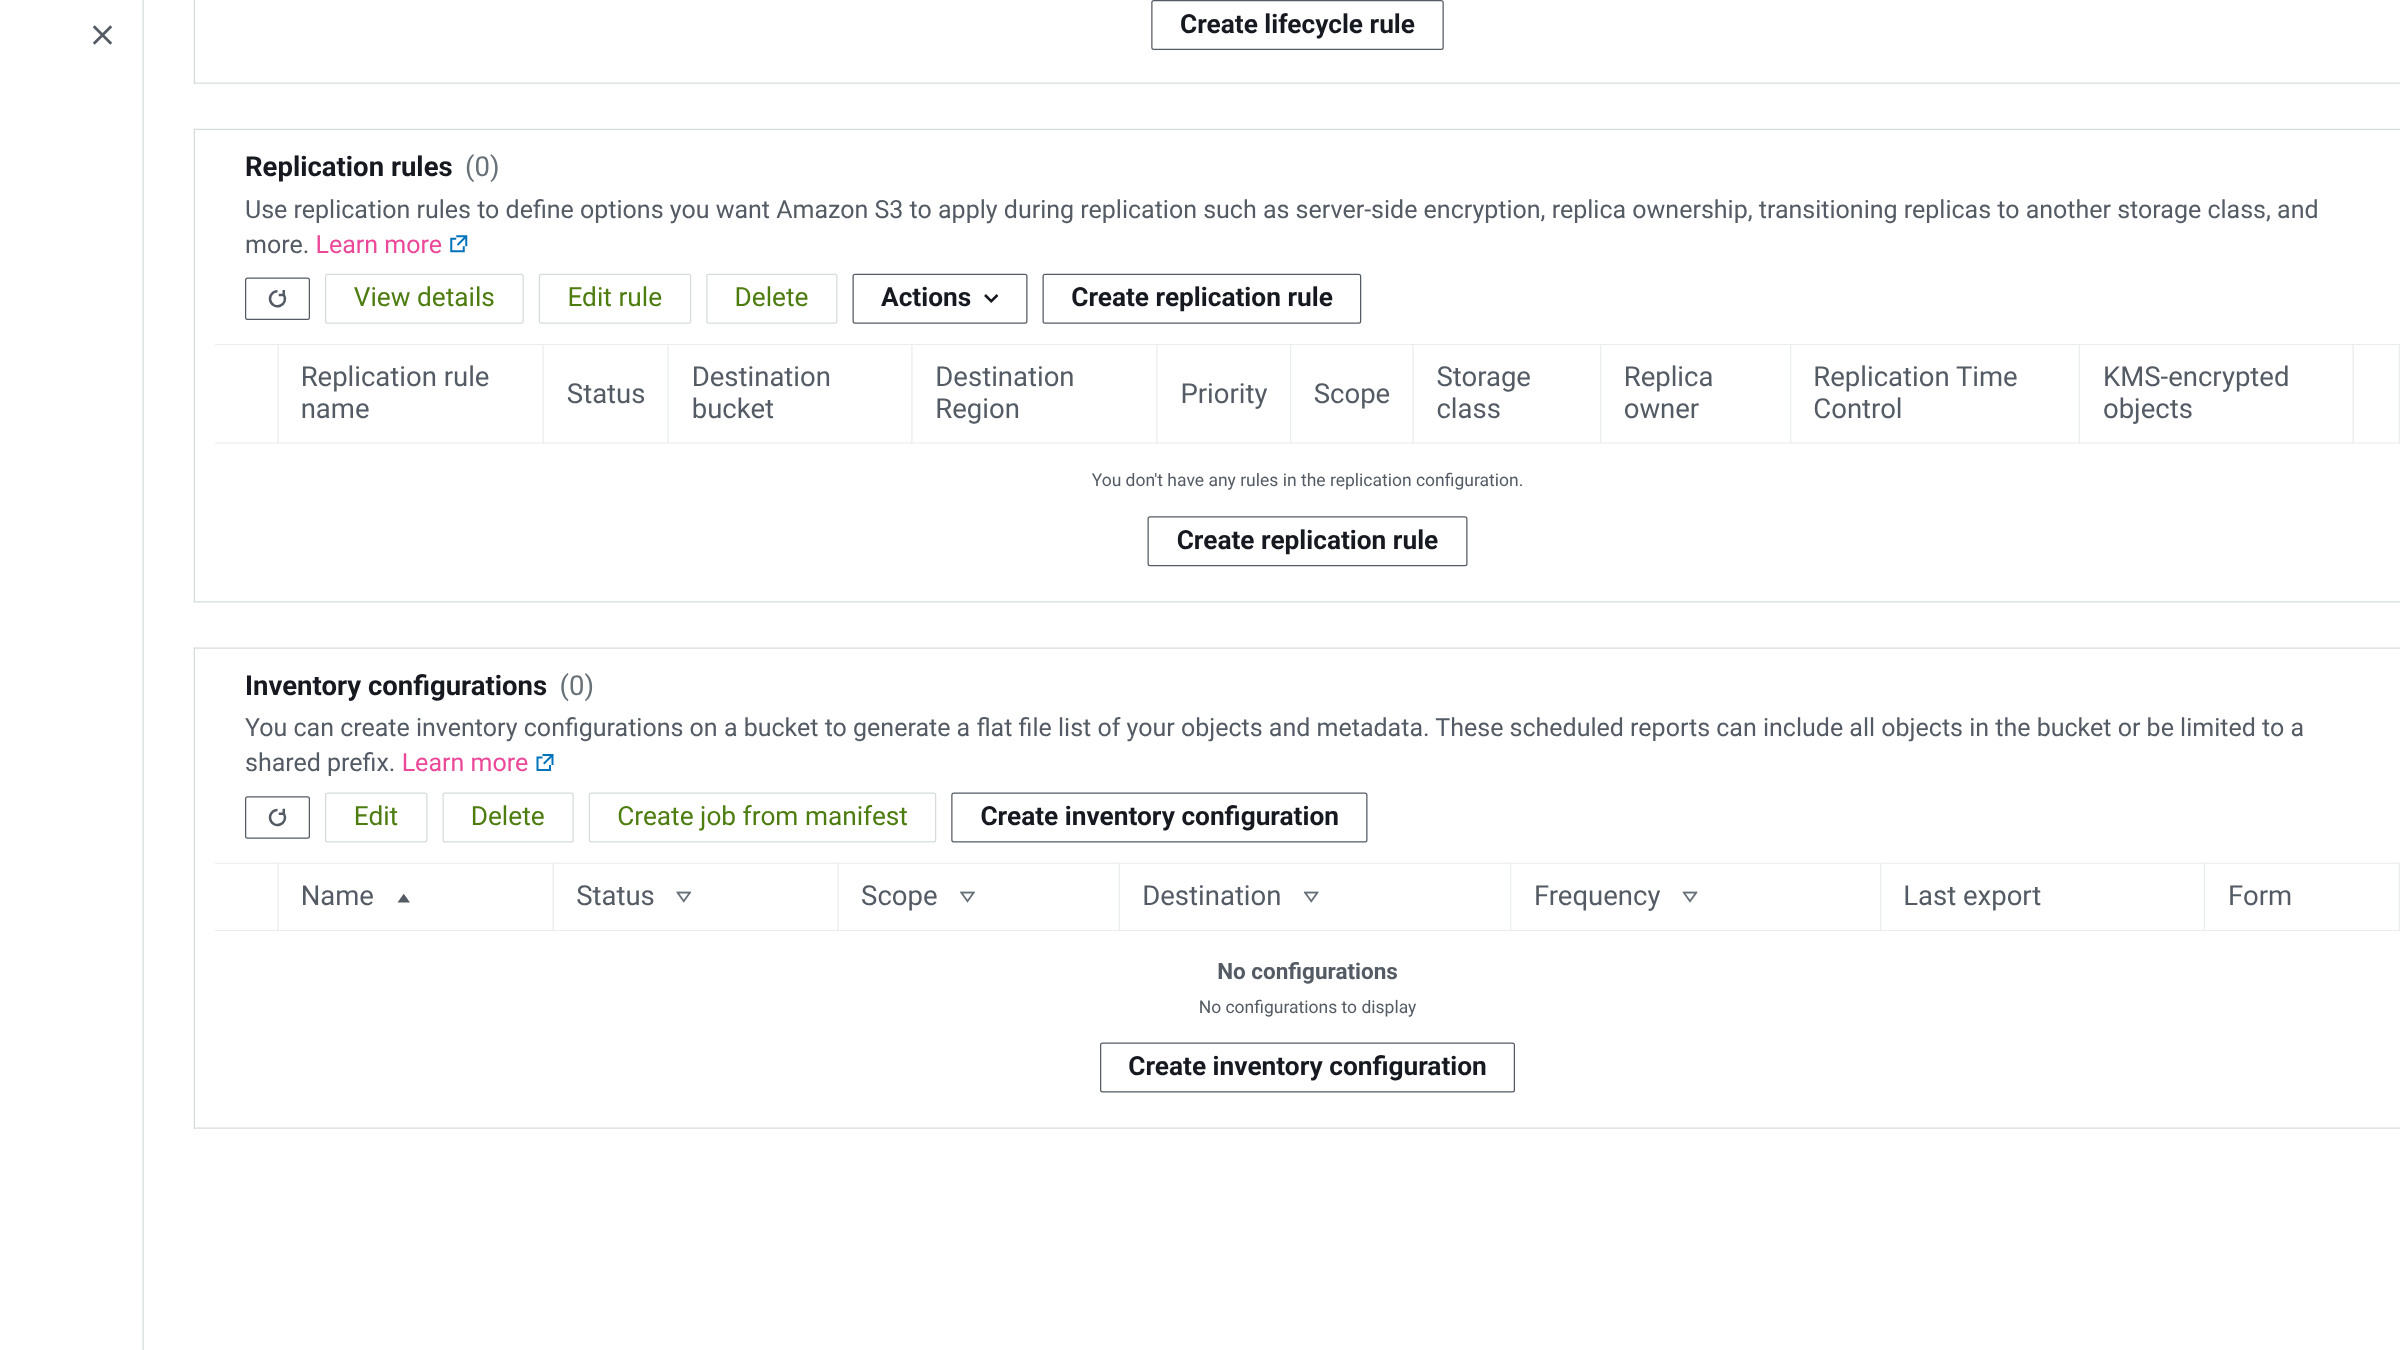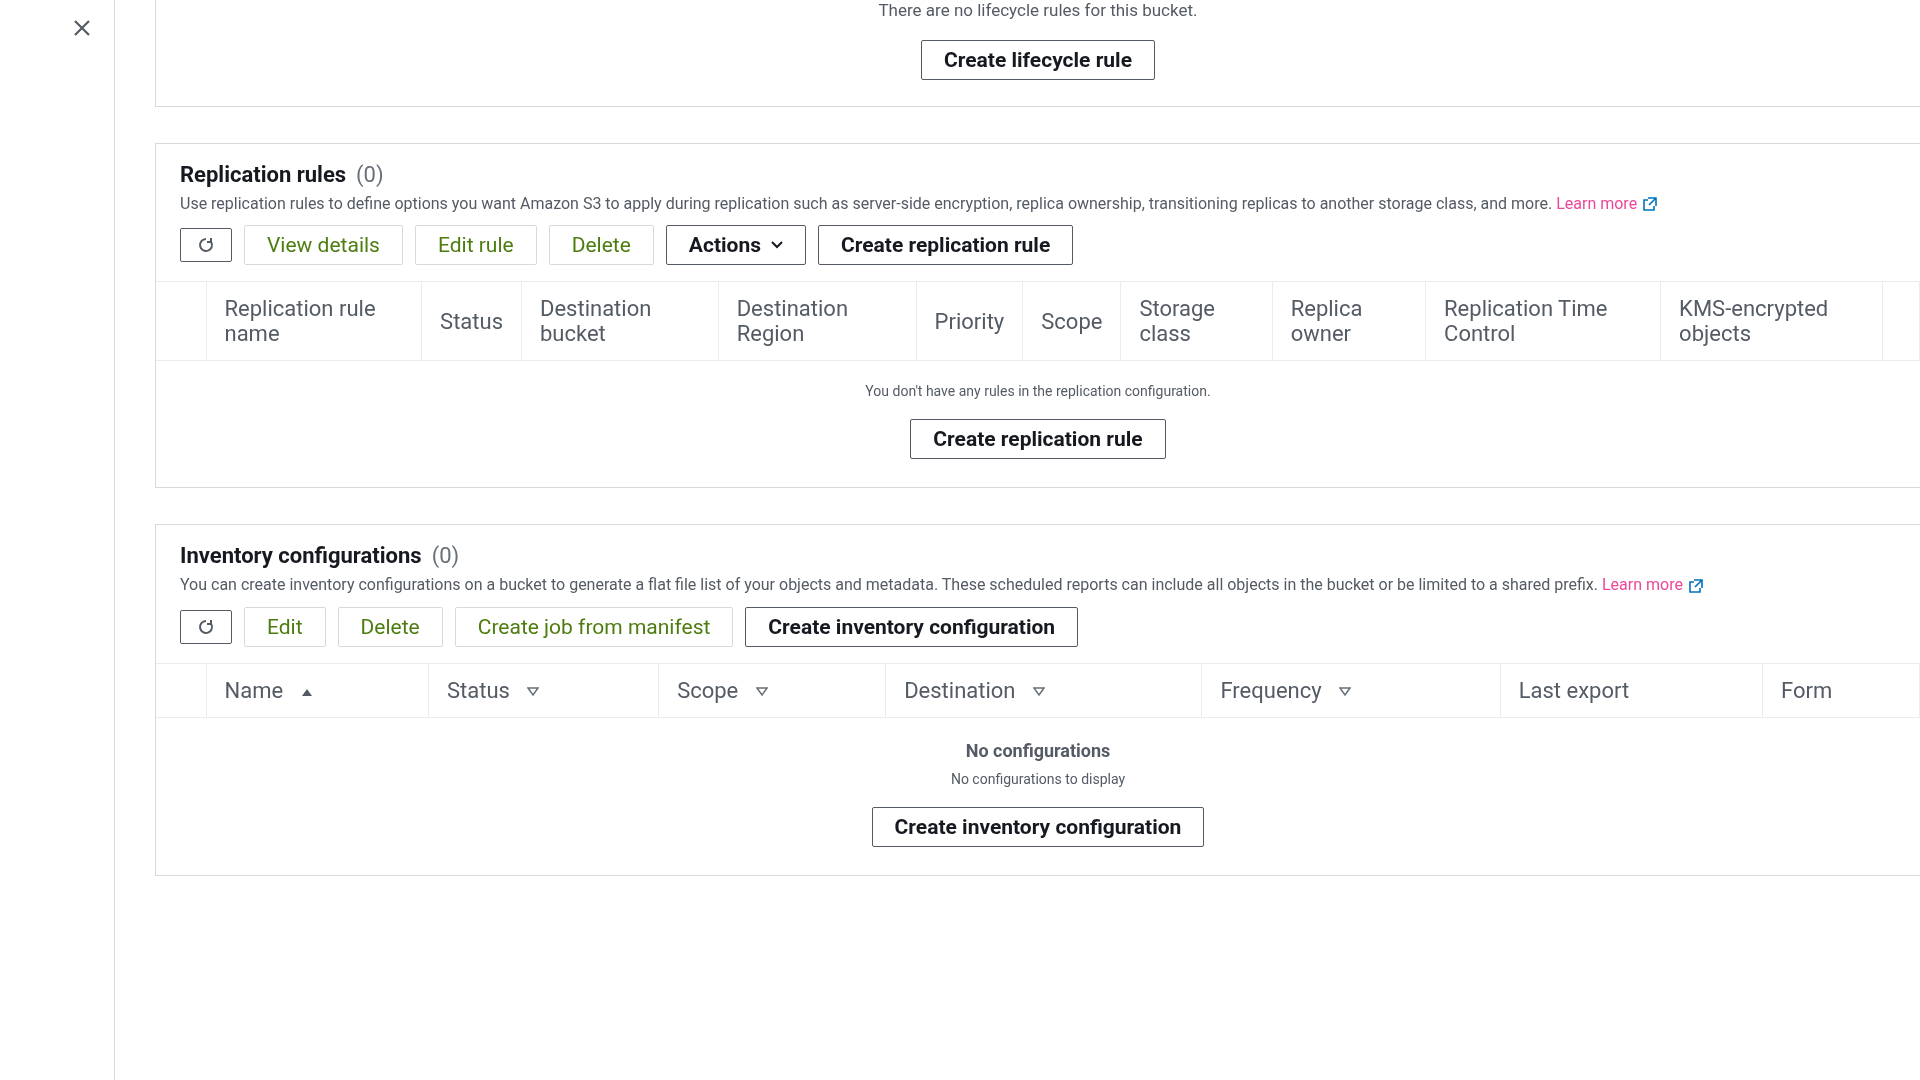--- a/index.html
+++ b/index.html
@@ -9,25 +9,26 @@
   position: fixed; left: 0; top: 0; bottom: 0; width: 115px;
   border-right: 1px solid #d5dbdb; background: #fff; z-index: 10;
 }
 .sidebar-close { position: absolute; right: 22px; top: 18px; cursor: pointer; }
 
 .main { margin-left: 155px; padding-right: 0; }
 
 .panel {
   border: 1px solid #d5dbdb; background: #fff; margin-bottom: 36px;
   border-right: none;
+  padding-left: 16px;
 }
 .panel-header { padding: 18px 24px 10px 24px; }
 .panel-title { font-size: 22px; font-weight: 700; display: inline; }
 .panel-count { font-size: 22px; font-weight: 400; color: #687078; margin-left: 6px; }
-.panel-desc { font-size: 16px; color: #545b64; margin-top: 6px; line-height: 1.4; }
+.panel-desc { font-size: 20px; color: #545b64; margin-top: 6px; line-height: 1.4; }
 .learn-link { color: #ec4899; text-decoration: none; display: inline-flex; align-items: center; gap: 5px; }
 
 .toolbar { display: flex; gap: 12px; padding: 0 24px 16px 24px; align-items: center; }
 .btn {
   border: 1px solid #545b64; background: #fff; color: #16191f;
   font-size: 21px; font-weight: 700; padding: 7px 22px; border-radius: 2px;
   cursor: pointer; display: inline-flex; align-items: center; gap: 10px;
 }
 .btn.disabled { color: #4d7c0f; border-color: #d5dbdb; cursor: default; font-weight: 400;}
 .btn-icon { padding: 7px 16px; }
@@ -64,21 +65,20 @@
     <svg width="20" height="20" viewBox="0 0 20 20">
         <path d="M3 3 L17 17 M17 3 L3 17" stroke="#545b64" stroke-width="2.2" fill="none"></path>
       </svg>
   </div>
 
 </div>
 
 <div class="main">
 
   <div class="lifecycle-top">
-    <div class="empty-sub-top">There are no lifecycle rules for this bucket.</div>
     <button class="btn">Create lifecycle rule</button>
   </div>
 
   <div class="panel">
     <div class="panel-header">
       <span class="panel-title">Replication rules</span>
       <span class="panel-count">(0)</span>
       <div class="panel-desc">
         <span>Use replication rules to define options you want Amazon S3 to apply during replication such as server-side encryption, replica ownership, transitioning replicas to another storage class, and more. </span><a href="#" class="learn-link">
             <span>Learn more</span>

